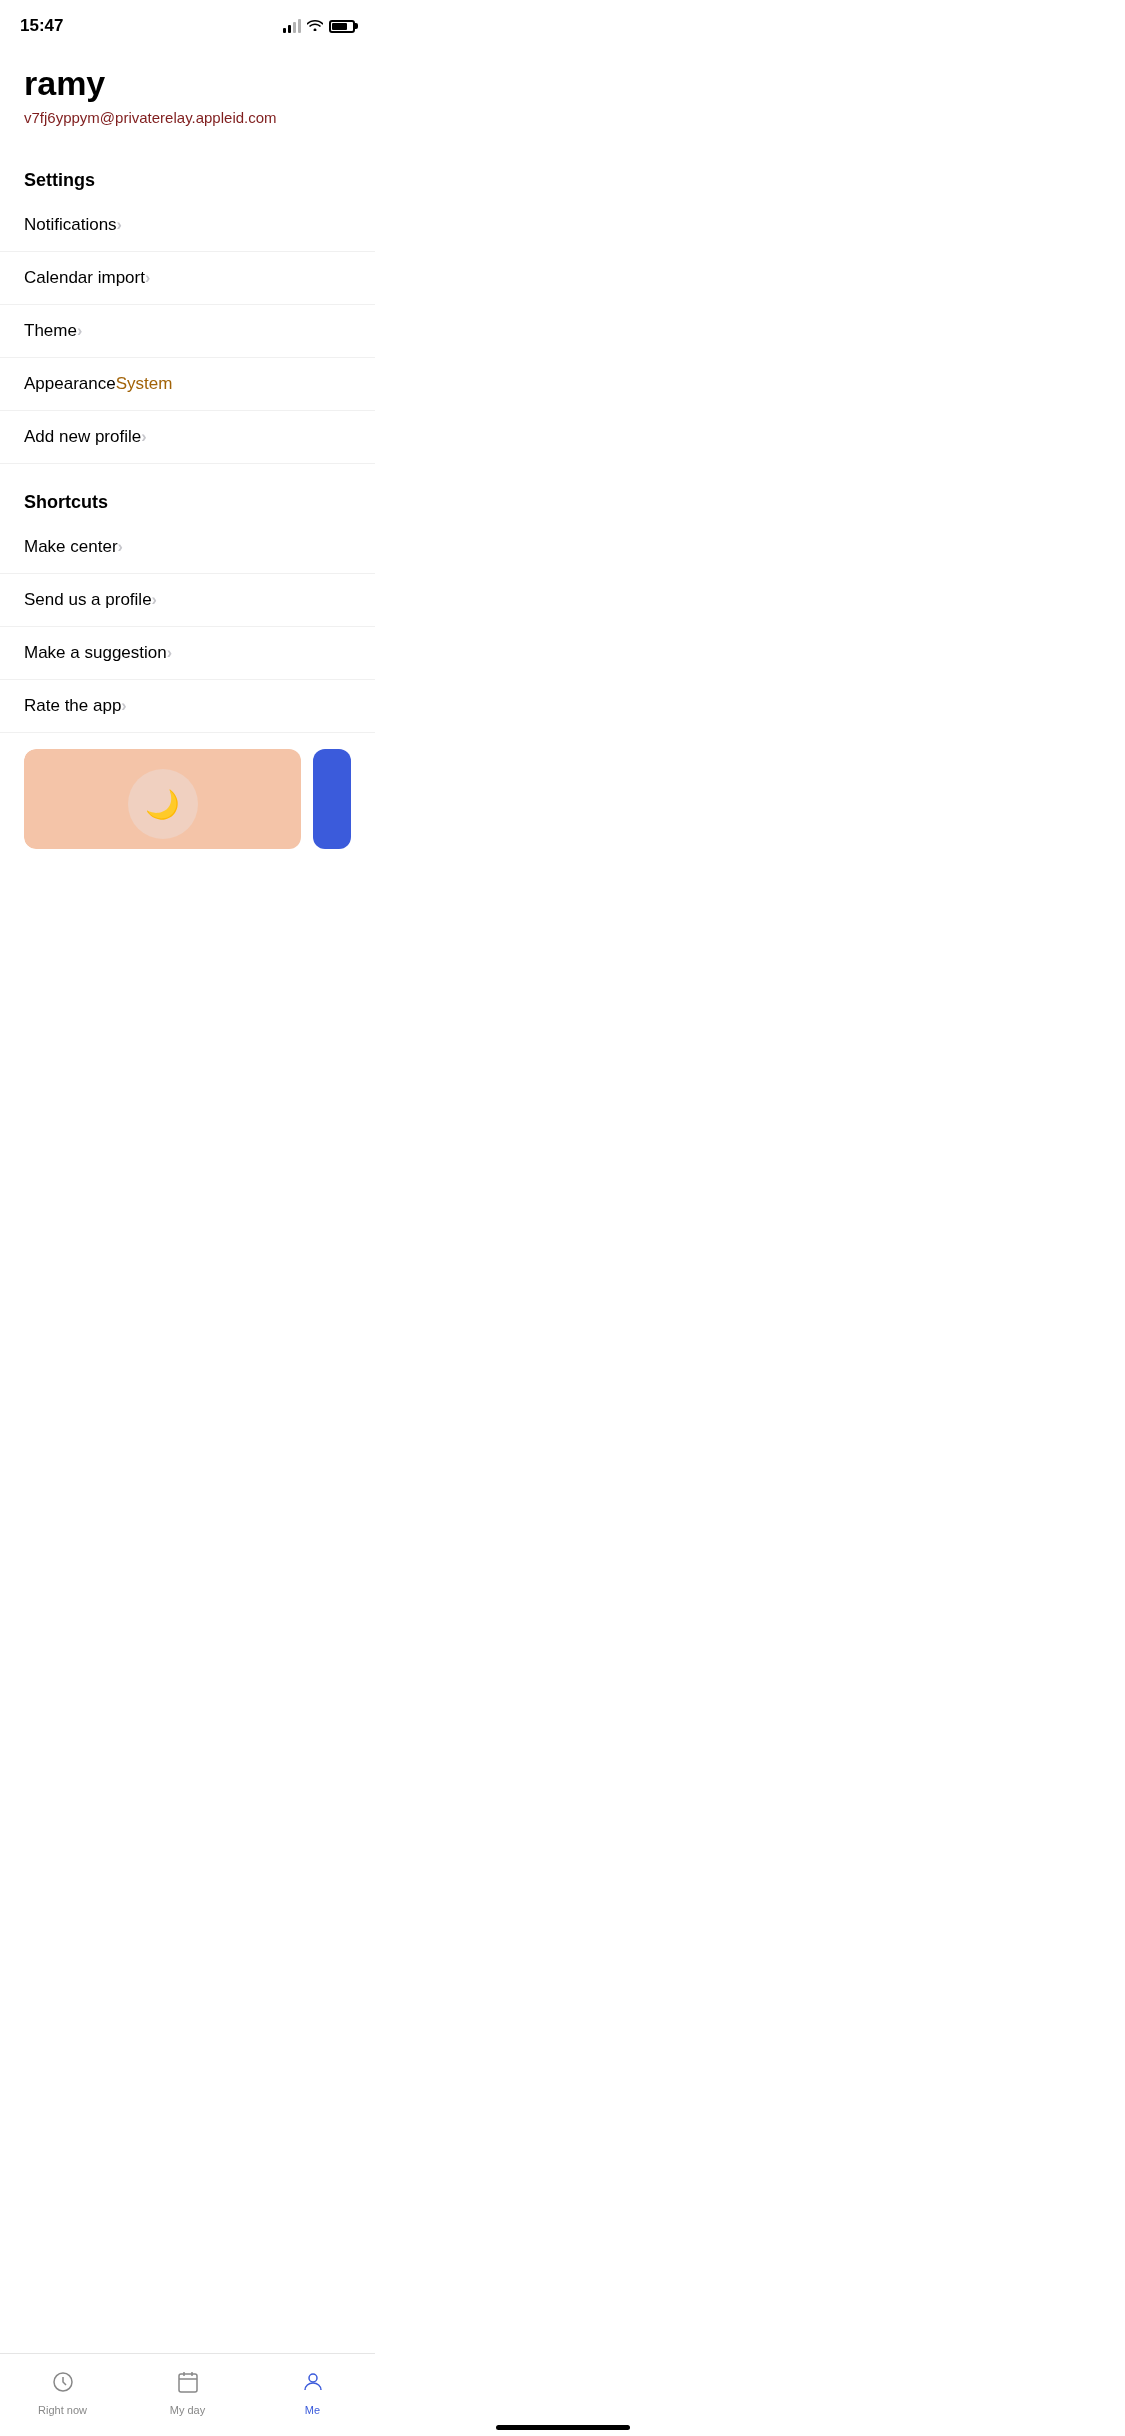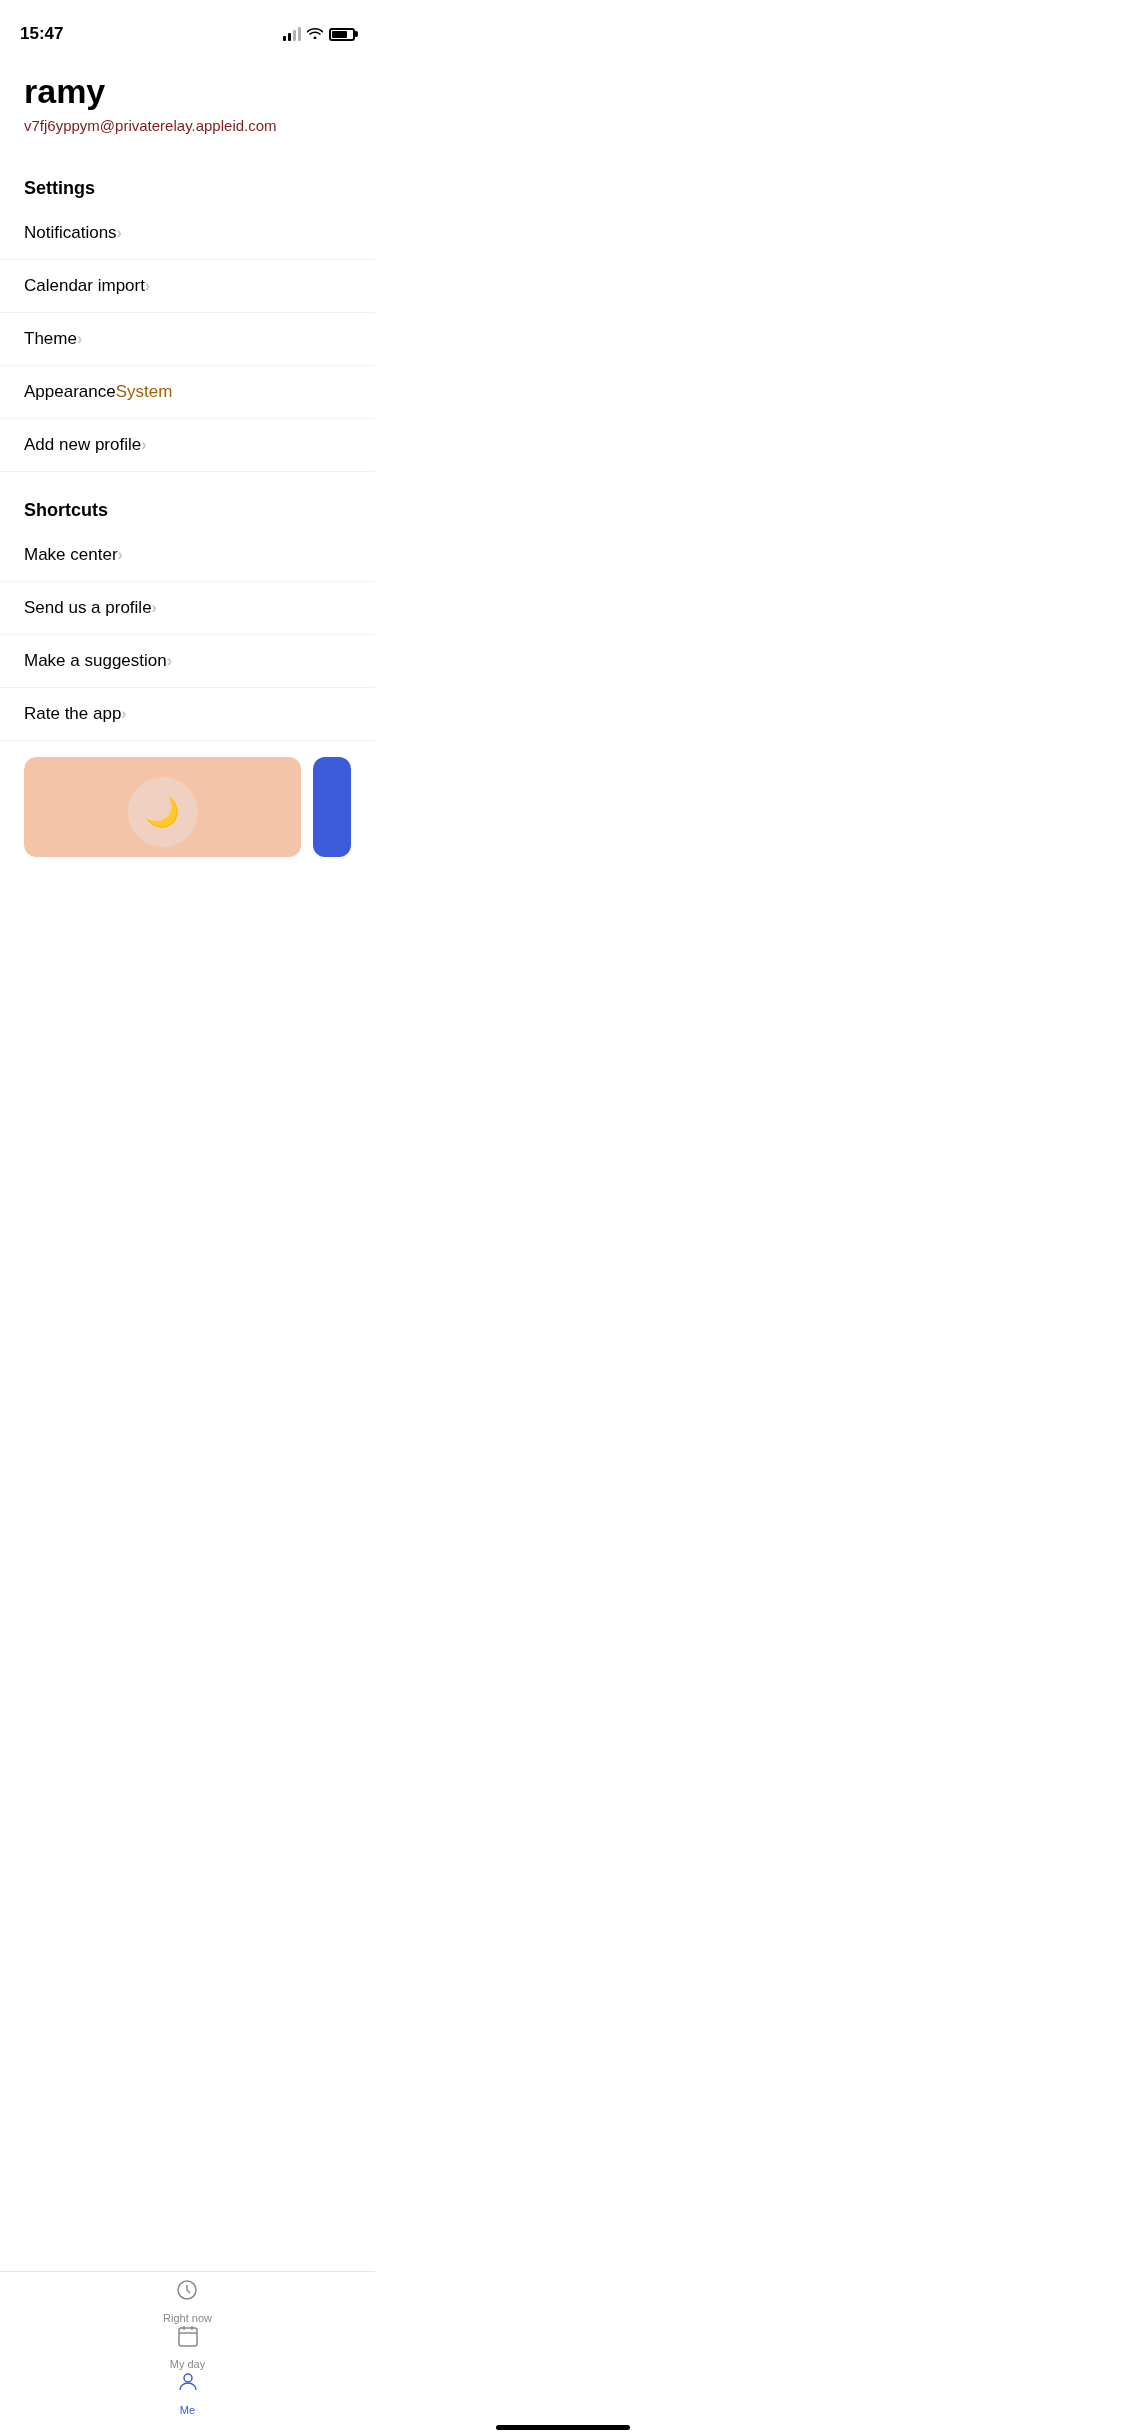--- a/index.html
+++ b/index.html
@@ -16,21 +16,20 @@
       font-family: -apple-system, BlinkMacSystemFont, 'Helvetica Neue', sans-serif;
       overflow-x: hidden;
     }
 
     .status-bar {
       display: flex;
       justify-content: space-between;
       align-items: center;
       padding: 14px 20px 6px;
       height: 44px;
-      margin-top: 8px;
     }
 
     .status-time {
       font-size: 17px;
       font-weight: 600;
       color: #000;
     }
 
     .status-icons {
       display: flex;
@@ -197,22 +196,21 @@
 
     .tab-bar {
       position: fixed;
       bottom: 0;
       width: 375px;
       background: #fff;
       border-top: 1px solid #e5e5e5;
       display: flex;
       align-items: center;
       justify-content: space-around;
-      padding: 6px 0 20px;
-      flex-direction: column;
+      padding: 16px 0 20px;
     }
 
     .tab-item {
       display: flex;
       flex-direction: column;
       align-items: center;
       gap: 4px;
       cursor: pointer;
       flex: 1;
     }

